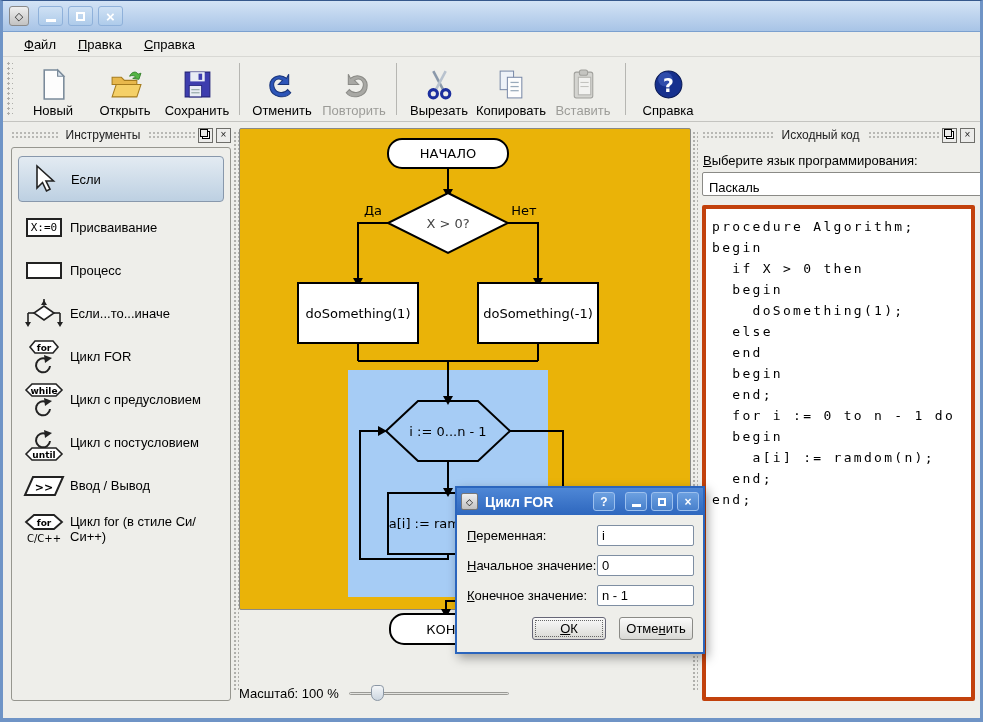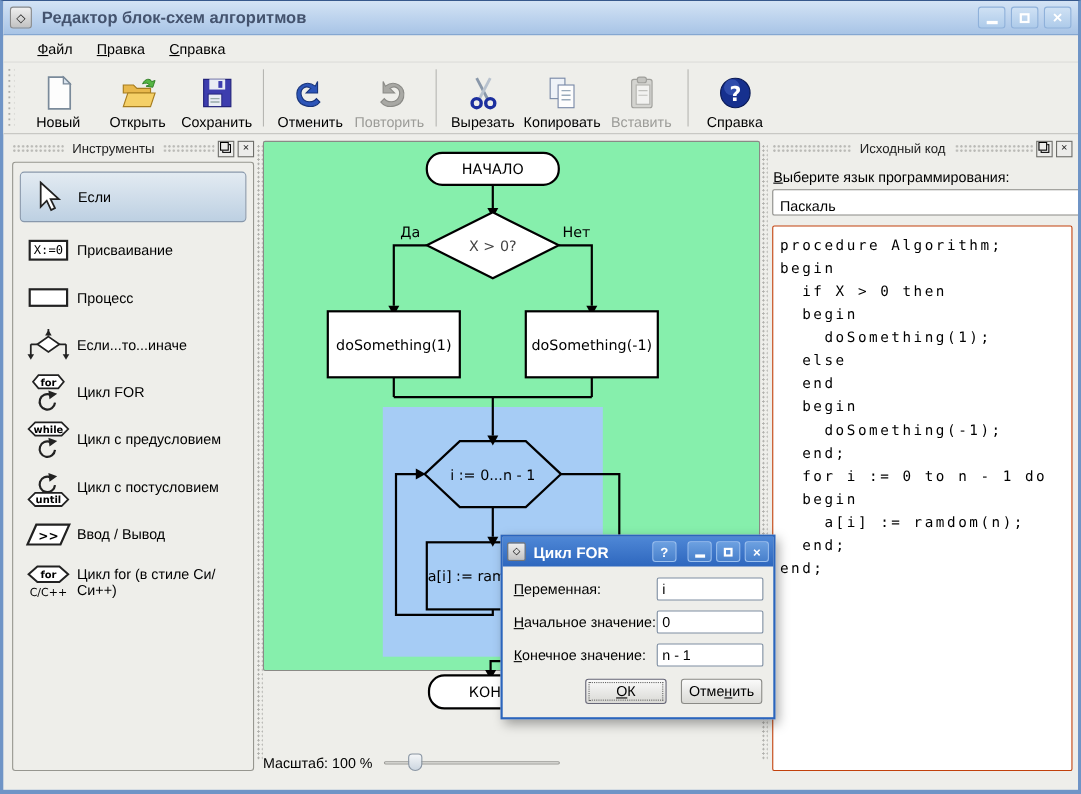--- a/index.html
+++ b/index.html
@@ -20,21 +20,21 @@
   .titlebar .title { font-weight:bold; font-size:15px; color:#44536e; flex:1; }
   .tb-btns { display:flex; gap:5px; }
   .tb-btn { width:25px; height:20px; border:1px solid #8fb1da; border-radius:3px;
             background:linear-gradient(#cfe1f4,#aecbea); display:flex; align-items:center; justify-content:center; }
   .glyph-min { width:10px; height:3px; background:#fff; margin-top:8px; }
   .glyph-max { width:9px; height:9px; border:2px solid #fff; }
   .glyph-close { color:#fff; font-weight:bold; font-size:15px; line-height:1; }
 
   
   .menubar { position:absolute; left:0; top:32px; width:977px; height:24px; background:#eeeeea;
-             display:flex; align-items:center; padding-left:20px; border-bottom:1px solid #d8d8d4; }
+             display:flex; align-items:center; padding-left:10px; border-bottom:1px solid #d8d8d4; }
   .menu-item { padding:3px 11px; }
   .accel { text-decoration:underline; }
 
   
   .toolbar { position:absolute; left:0; top:56px; width:977px; height:65px; background:#eeeeea;
              border-bottom:1px solid #c4c4c0; display:flex; align-items:stretch; }
   .tb-handle { width:7px; margin:4px 4px 4px 3px;
                background-image:radial-gradient(#aeaeaa 1px, transparent 1.2px);
                background-size:5px 5px; }
   .tool { width:72px; display:flex; flex-direction:column; align-items:center; justify-content:flex-end;
@@ -61,21 +61,21 @@
   .tool-ico { width:52px; display:flex; align-items:center; justify-content:center; flex-shrink:0; }
   .tool-row .rlabel { font-size:13px; }
   .tool-row.selected { height:46px; border:1px solid #8898ac; border-radius:4px;
                        background:linear-gradient(#e3ebf2,#bdd0e2); margin-bottom:4px; }
   .assign-ico { border:2px solid #222; background:#fff; font-family:"DejaVu Sans Mono",monospace;
                 font-size:11px; padding:1px 3px; }
   .proc-ico { width:36px; height:17px; border:2px solid #222; background:#fff; }
   .mini-hex-label { font-size:9px; font-weight:bold; }
 
   
-  .canvas { position:absolute; left:236px; top:127px; width:452px; height:482px; background:#86efac;
+  .canvas { position:absolute; left:236px; top:127px; width:452px; height:482px; background:#eab308;
             border:1px solid #8a8a86; border-radius:2px; }
   .splitter-v { position:absolute; width:6px; top:130px; height:560px;
                 background-image:radial-gradient(#b0b0ac 0.8px, transparent 1px); background-size:4px 4px; }
   svg text { font-family:"DejaVu Sans", sans-serif; font-size:13px; }
 
   .scale-row { position:absolute; left:236px; top:678px; width:452px; height:28px;
                display:flex; align-items:center; gap:10px; }
   .scale-label { font-size:13px; }
   .slider { position:relative; width:160px; height:18px; }
   .slider .track { position:absolute; left:0; right:0; top:8px; height:3px; border:1px solid #9a9a96;
@@ -85,21 +85,21 @@
                     border-radius:4px 4px 7px 7px; }
 
   
   .src-label { position:absolute; left:700px; top:152px; font-size:13px; }
   .combo { position:absolute; left:699px; top:171px; width:312px; height:24px; background:#fff;
            border:1px solid #8a8a86; border-radius:2px; display:flex; align-items:flex-end; }
   .combo .cval { flex:1; padding-left:6px; }
   .combo .carrow { width:22px; height:22px; border-left:1px solid #b8b8b4; background:linear-gradient(#f2f2f0,#d8d8d4);
                    display:flex; align-items:center; justify-content:center; font-size:9px; color:#333; }
   .codebox { position:absolute; left:699px; top:204px; width:273px; height:496px; background:#fff;
-             border:1px solid #c2410c; border-radius:2px; padding:7px 6px; overflow:hidden; }
+             border:4px solid #c2410c; border-radius:2px; padding:7px 6px; overflow:hidden; }
   .codeline { font-family:"DejaVu Sans Mono", monospace; font-size:13px; letter-spacing:2.3px;
               line-height:21px; white-space:pre; }
 
   
   .dialog { position:absolute; left:452px; top:485px; width:250px; height:168px;
             border:2px solid #2b65bd; background:#eeeeea; box-shadow:3px 4px 10px rgba(0,0,0,.35); z-index:50; }
   .dlg-titlebar { height:27px; background:linear-gradient(#4e87d6,#2e67be); display:flex; align-items:center;
                   padding:0 4px; }
   .dlg-ico { width:17px; height:17px; background:linear-gradient(#efefef,#c2c2c2); border:1px solid #777;
              border-radius:2px; display:flex; align-items:center; justify-content:center; font-size:9px; margin-right:7px; }
@@ -117,21 +117,20 @@
          border-radius:3px; font-size:13px; display:flex; align-items:center; justify-content:center; }
   .btn.focused { outline:1px dotted #666; outline-offset:-4px; border-color:#667; }
 </style>
 </head>
 <body>
 
 <div id="win">
 
   <div class="titlebar">
     <div class="win-ico">◇</div>
-    <div class="title">Редактор блок-схем алгоритмов</div>
     <div class="tb-btns">
       <div class="tb-btn">
           <div class="glyph-min"></div>
         </div>
       <div class="tb-btn">
           <div class="glyph-max"></div>
         </div>
       <div class="tb-btn">
           <span class="glyph-close">×</span>
         </div>
@@ -438,21 +437,20 @@
 
   <div class="codebox">
     <div class="codeline">procedure Algorithm;</div>
     <div class="codeline">begin</div>
     <div class="codeline">  if X &gt; 0 then</div>
     <div class="codeline">  begin</div>
     <div class="codeline">    doSomething(1);</div>
     <div class="codeline">  else</div>
     <div class="codeline">  end</div>
     <div class="codeline">  begin</div>
-    <div class="codeline">    doSomething(-1);</div>
     <div class="codeline">  end;</div>
     <div class="codeline">  for i := 0 to n - 1 do</div>
     <div class="codeline">  begin</div>
     <div class="codeline">    a[i] := ramdom(n);</div>
     <div class="codeline">  end;</div>
     <div class="codeline">end;</div>
   </div>
 
   <div class="dialog">
     <div class="dlg-titlebar">

